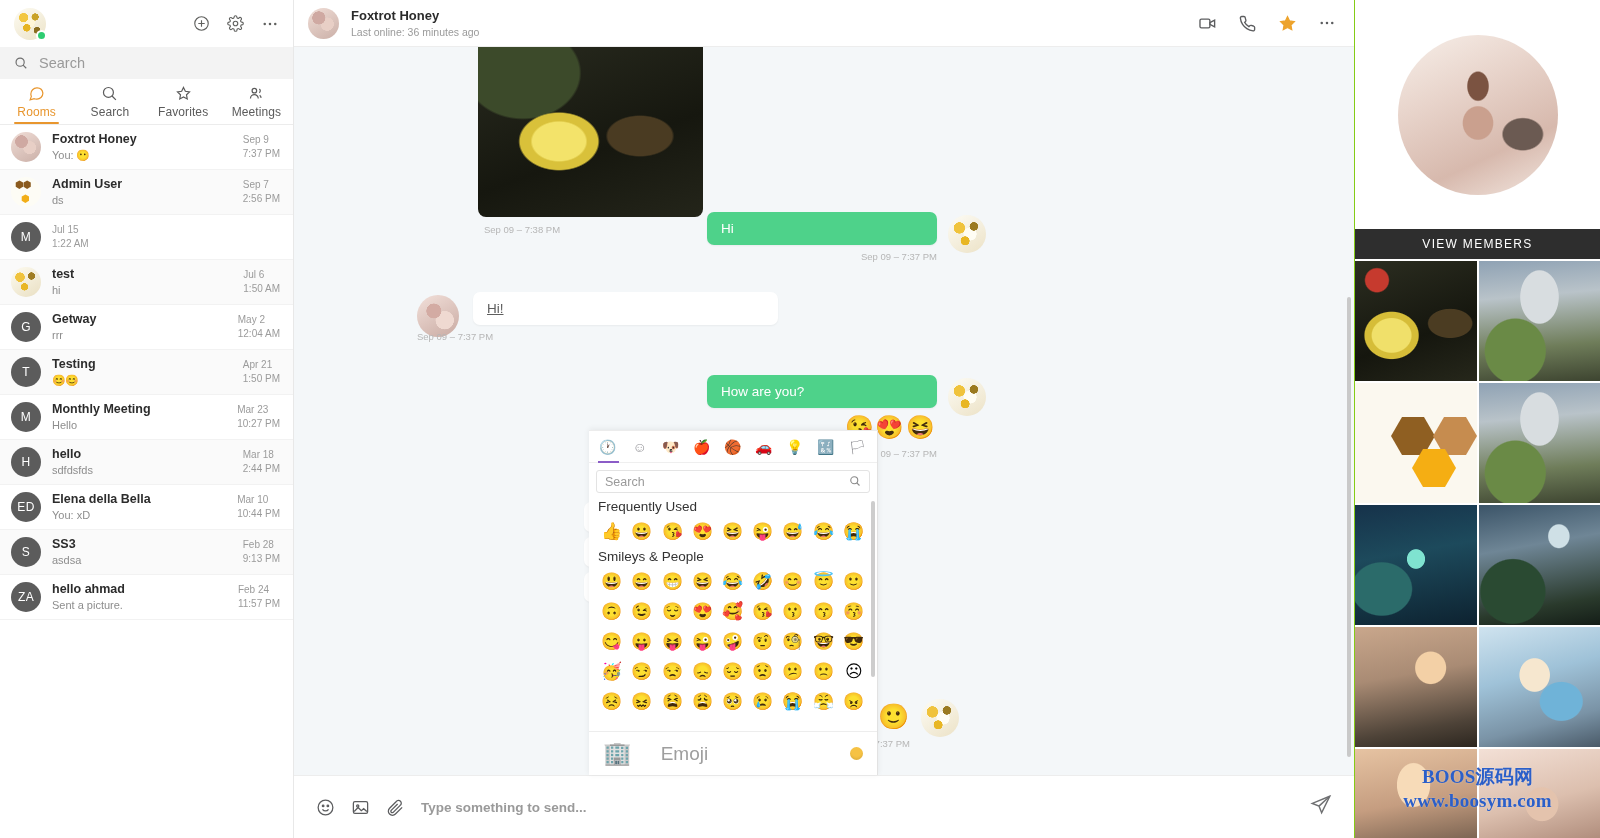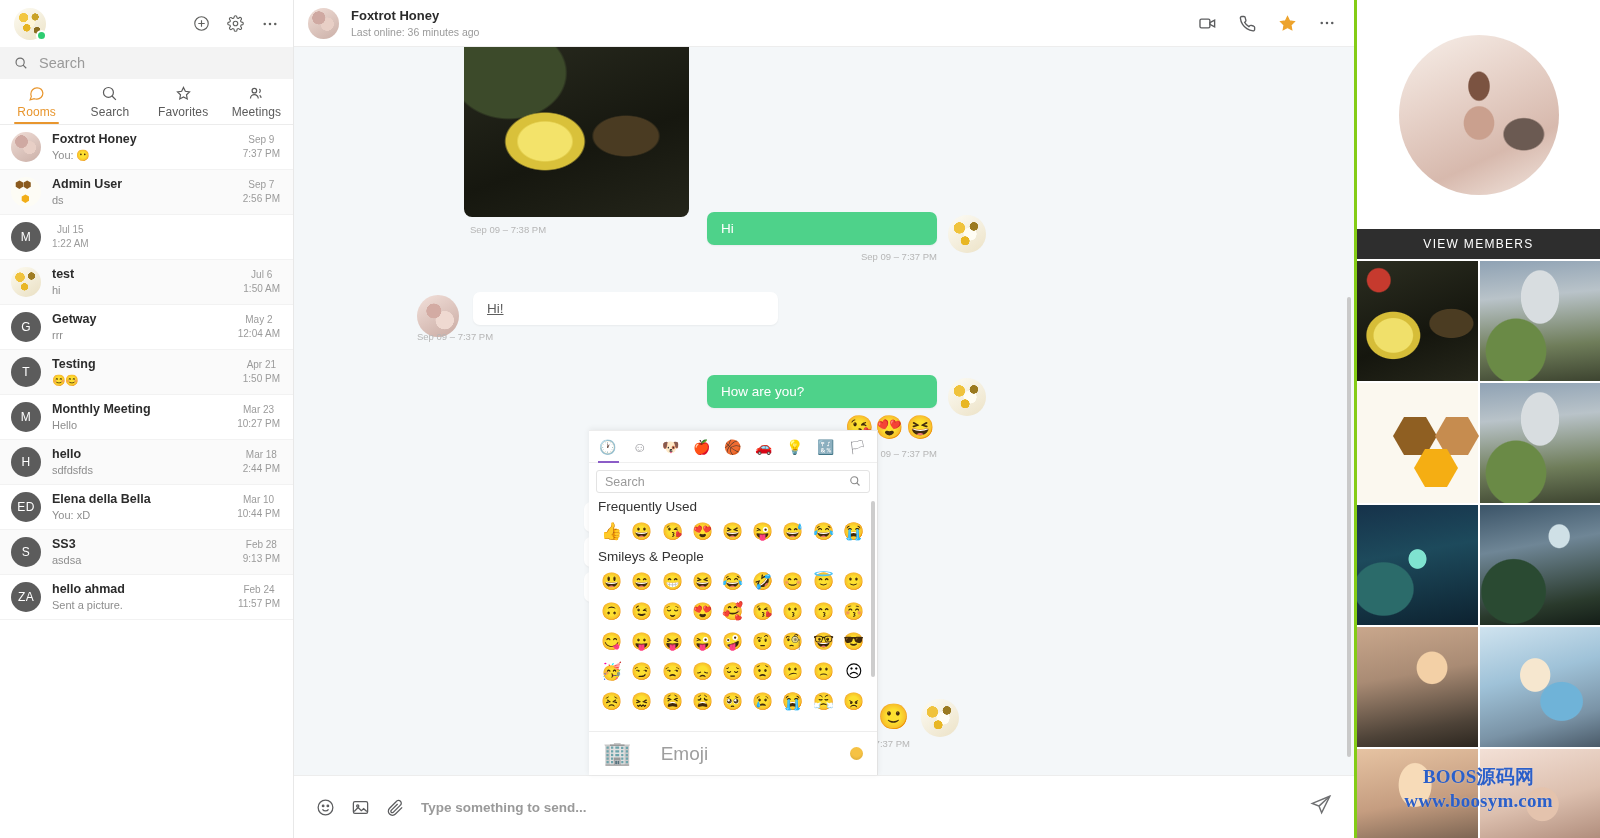--- a/index.html
+++ b/index.html
@@ -60,21 +60,21 @@
   .av.bees{ background:
        radial-gradient(circle at 30% 34%, #f0c33c 0 16%, transparent 17%),
        radial-gradient(circle at 68% 30%, #a07d22 0 12%, transparent 13%),
        radial-gradient(circle at 45% 66%, #e8b624 0 14%, transparent 15%),
        linear-gradient(145deg,#fdfbf0,#e9dfc2); }
   .cr-mid{ flex:1; min-width:0; }
   .cr-name{ font-size:12.5px; font-weight:bold; color:#2c2c2c; line-height:1.35;
             white-space:nowrap; overflow:hidden; text-overflow:ellipsis;}
   .cr-prev{ font-size:11px; color:#8d8d8d; line-height:1.35;
             white-space:nowrap; overflow:hidden; text-overflow:ellipsis;}
-  .cr-right{ text-align:center; flex-shrink:0; }
+  .cr-right{ text-align:left; flex-shrink:0; }
   .cr-date,.cr-time{ font-size:10px; color:#9b9b9b; line-height:1.45; white-space:nowrap; }
 
   
   .chat{ flex:1; display:flex; flex-direction:column; position:relative;
          background:#f4f7f9; min-width:0; }
   .chat-head{ height:47px; background:#fff; border-bottom:1px solid #ededed;
               display:flex; align-items:center; padding:0 18px 0 14px; gap:12px; flex-shrink:0; z-index:3;}
   .ch-av{ width:31px; height:31px; border-radius:50%;
      background:
        radial-gradient(circle at 35% 32%, #cfa9a2 0 22%, transparent 23%),
@@ -146,21 +146,21 @@
   .em-scroll{ position:absolute; right:2px; top:4px; width:4px; height:176px;
               background:#cdcdcd; border-radius:3px; }
   .em-foot{ height:44px; border-top:1px solid #ededed; display:flex; align-items:center;
             gap:13px; padding:0 14px; flex-shrink:0; }
   .em-foot .big{ font-size:23px; }
   .em-foot .nm{ font-size:19px; color:#9e9e9e; flex:1;margin-left:16px; }
   .em-foot .tone{ width:13px; height:13px; border-radius:50%; background:#f6c244;
                   box-shadow:inset 0 -2px 2px rgba(0,0,0,.08); }
 
   
-  .rightp{ width:246px; height:838px; background:#fff; border-left:3px solid #84cc16;
+  .rightp{ width:246px; height:838px; background:#fff; border-left:1px solid #84cc16;
            position:relative; flex-shrink:0; }
   .rp-hero{ height:229px; display:flex; align-items:center; justify-content:center; }
   .rp-photo{ width:160px; height:160px; border-radius:50%;
     background:
       radial-gradient(ellipse at 50% 55%, #caa08e 0 13%, transparent 14%),
       radial-gradient(ellipse at 50% 32%, #7b5341 0 9%, transparent 10%),
       radial-gradient(ellipse at 78% 62%, #6b5a52 0 11%, transparent 12%),
       linear-gradient(155deg,#f7efe9 0%, #e8d4cb 35%, #d7b9ad 70%, #f3e7e0 100%); }
   .rp-btn{ height:30px; background:#2e2e2e; color:#fff; display:flex;
      align-items:center; justify-content:center; font-size:12px; letter-spacing:1.3px;
@@ -435,21 +435,21 @@
               <circle cx="5" cy="12" r="1.7"></circle>
               <circle cx="12" cy="12" r="1.7"></circle>
               <circle cx="19" cy="12" r="1.7"></circle>
             </svg>
         </span>
       </div>
     </div>
 
     <div class="msgs">
 
-      <div class="row" style="left:170px; top:-10px; flex-direction:column;">
+      <div class="row" style="left:184px; top:-10px; flex-direction:column;">
         <div class="msg-img" style="position:relative; left:0; top:0;"></div>
         <div class="ts" style="margin-top:7px; margin-left:6px;">Sep 09 – 7:38 PM</div>
       </div>
 
       <div class="row" style="right:368px; top:165px;">
         <div>
           <div class="bub-out">Hi</div>
           <div class="ts" style="text-align:right; margin-top:6px;">Sep 09 – 7:37 PM</div>
         </div>
         <div class="av-sm" style="margin-left:11px; margin-top:3px;"></div>

